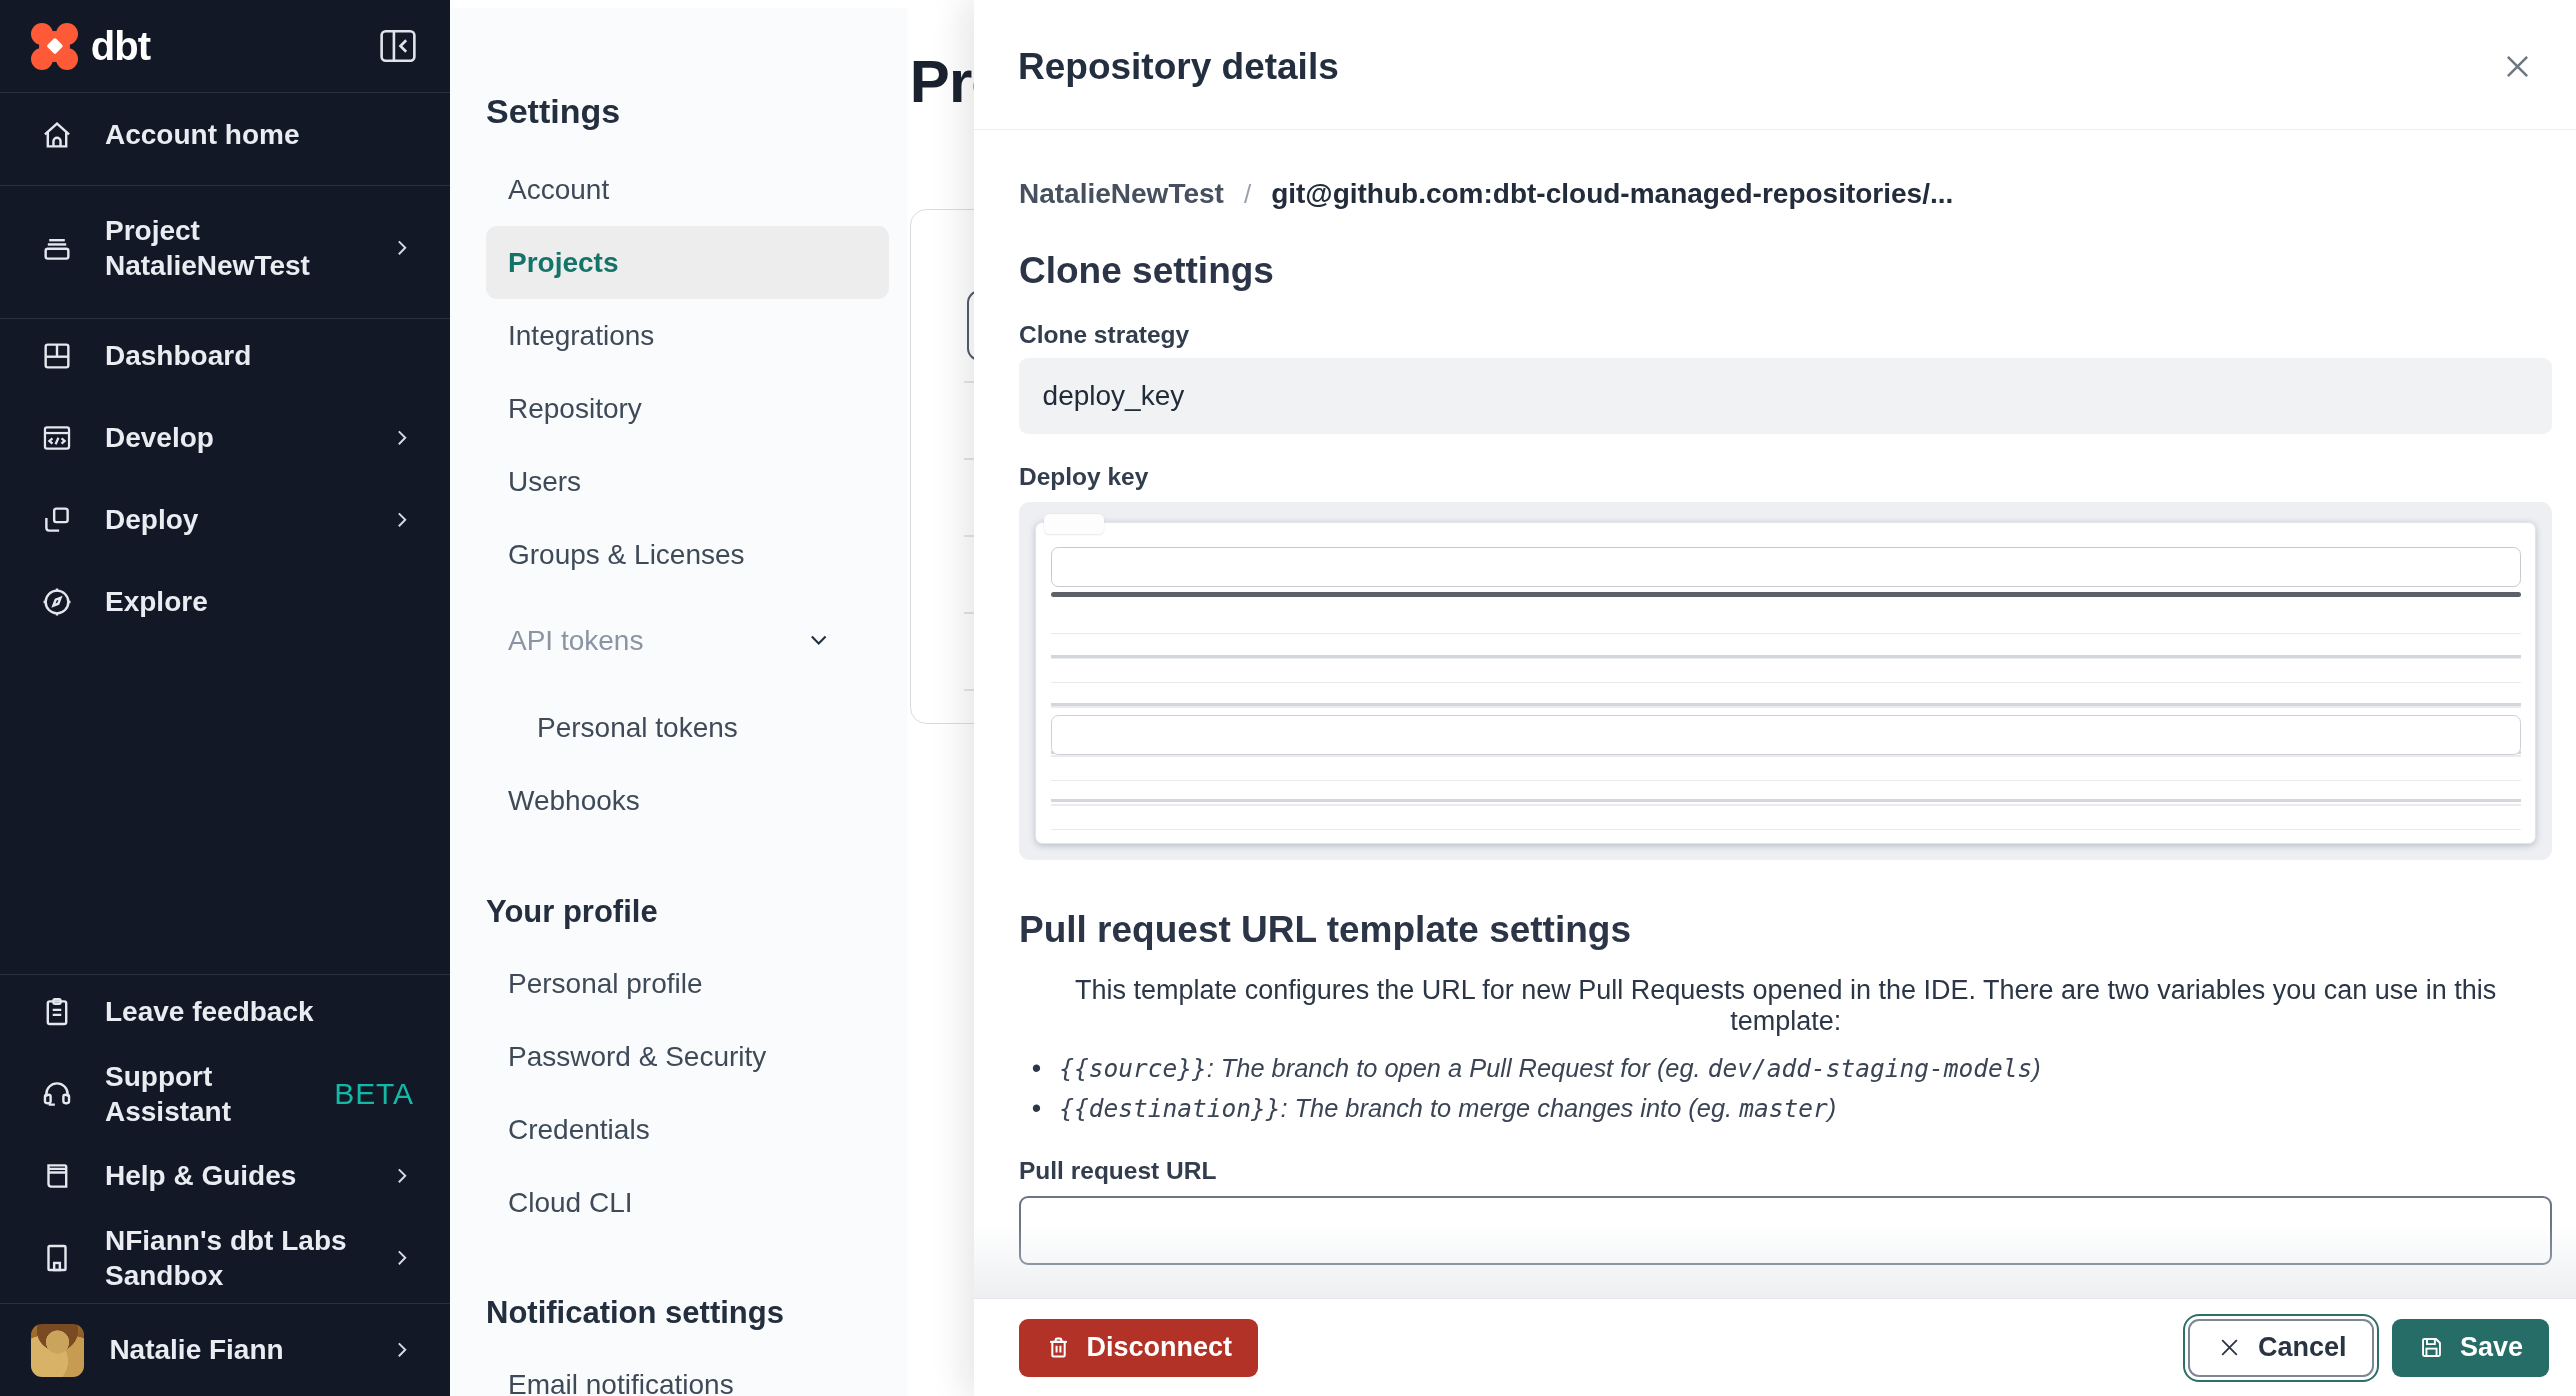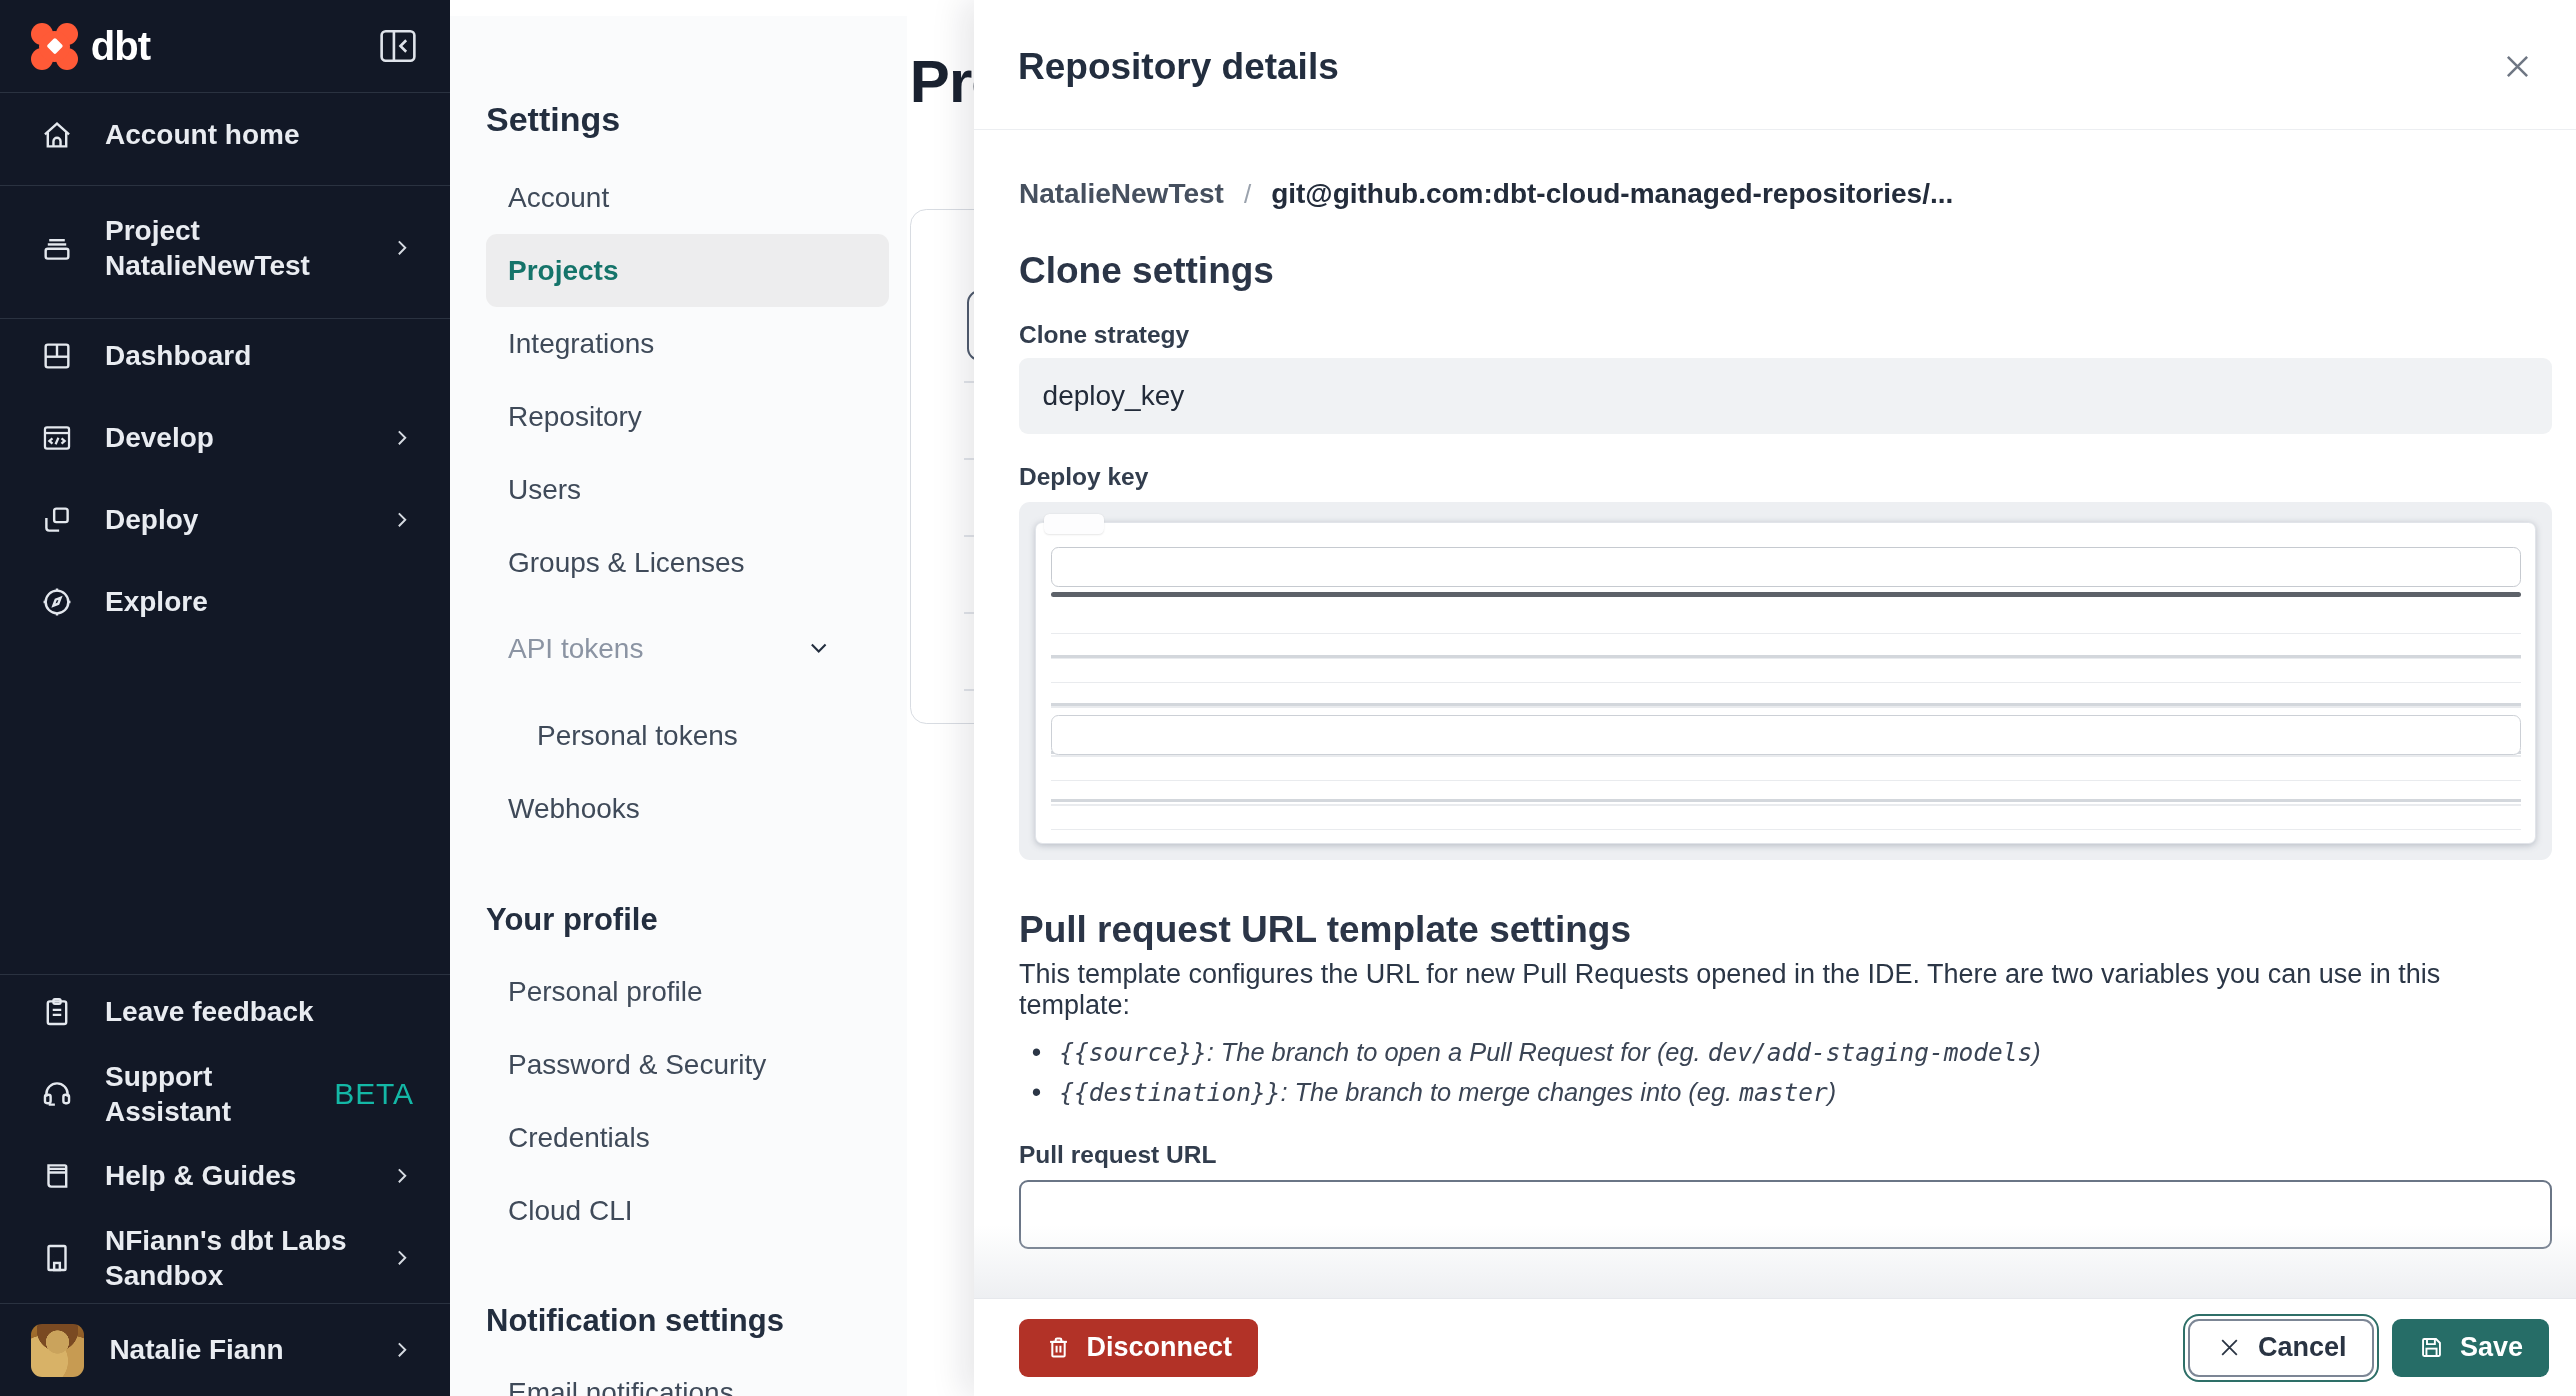--- a/index.html
+++ b/index.html
@@ -39,21 +39,21 @@
   .avatar { width:53px; height:53px; border-radius:11px; flex:0 0 auto;
     background:
       radial-gradient(circle at 50% 34%, #caa35c 0 26%, rgba(0,0,0,0) 27%),
       radial-gradient(circle at 50% 12%, #7a4a22 0 38%, rgba(0,0,0,0) 39%),
       radial-gradient(circle at 22% 70%, #d8b267 0 45%, rgba(0,0,0,0) 46%),
       radial-gradient(circle at 80% 72%, #c79b52 0 45%, rgba(0,0,0,0) 46%),
       linear-gradient(160deg, #a8742f, #6e3d1c); }
   .r-user .lbl { font-size:28px; font-weight:bold; }
 
   
-  .settings-col { position:absolute; left:450px; top:16px; bottom:0; width:457px;
+  .settings-col { position:absolute; left:450px; top:8px; bottom:0; width:457px;
     background:#fafbfc; padding:84px 18px 0 36px; z-index:1; }
   .set-h1 { font-size:34px; font-weight:bold; color:#232e3f; height:40px; }
   .nav-item { height:73px; line-height:73px; font-size:28px; color:#3f4a59;
     padding:0 22px; border-radius:11px; cursor:pointer; position:relative;
     white-space:nowrap; }
   .nav-item.first { margin-top:21px; }
   .nav-item.active { background:#ededee; color:#15746a; font-weight:bold; }
   .nav-item.muted { color:#8b94a3; margin-top:12.7px; }
   .nav-item.sub { padding-left:51px; margin-top:14.5px; }
   .nav-item .chev-d { position:absolute; right:58px; top:23.6px; width:25.4px; height:25.4px; color:#232e3f; }
@@ -97,21 +97,21 @@
   .key-row-outline { position:absolute; top:23.6px; left:14.5px; right:14.5px; height:40px;
     border:1.8px solid #c6cad0; border-radius:7.3px; }
   .key-dark-line { position:absolute; top:69px; left:14.5px; right:14.5px; height:4.5px;
     background:#5d6269; border-radius:2.7px; }
   .key-lines { position:absolute; top:87px; left:14.5px; right:14.5px; bottom:12.7px;
     background-image:
       repeating-linear-gradient(180deg, rgba(0,0,0,0) 0 45px, #d3d7dc 45px 48px),
       repeating-linear-gradient(180deg, rgba(0,0,0,0) 0 23px, #e9ebee 23px 24.5px); }
   .key-mid-outline { position:absolute; top:192px; left:14.5px; right:14.5px; height:40px;
     border:1.8px solid #ccd0d6; border-radius:7.3px; background:#fff; }
-  .pr-desc { margin-top:8px; font-size:27px; color:#2b3646; }
+  .pr-desc { margin-top:24px; font-size:27px; color:#2b3646;text-align:center; }
   .bullets { margin-top:16.3px; display:flex; flex-direction:column; gap:9px; }
   .bullet { display:flex; align-items:baseline; font-size:25.4px; color:#3a4454; font-style:italic; }
   .bullet .dot { font-style:normal; font-size:27px; margin:0 18px 0 12.7px; color:#2b3646; }
   .mono { font-family:"DejaVu Sans Mono", monospace; font-size:24.5px; }
   .url-input { margin-top:11px; width:100%; height:69px; border:2.7px solid #6a7586;
     border-radius:9px; background:#fff; font-size:27px; padding:0 22px; color:#222b39; outline:none; }
   .url-label { margin-top:33px; }
 
   .panel-footer { flex:0 0 auto; height:98px; border-top:1.8px solid #e6e8ec; position:relative;
     display:flex; align-items:center; padding:0 27px 0 45px; background:#fff; }

